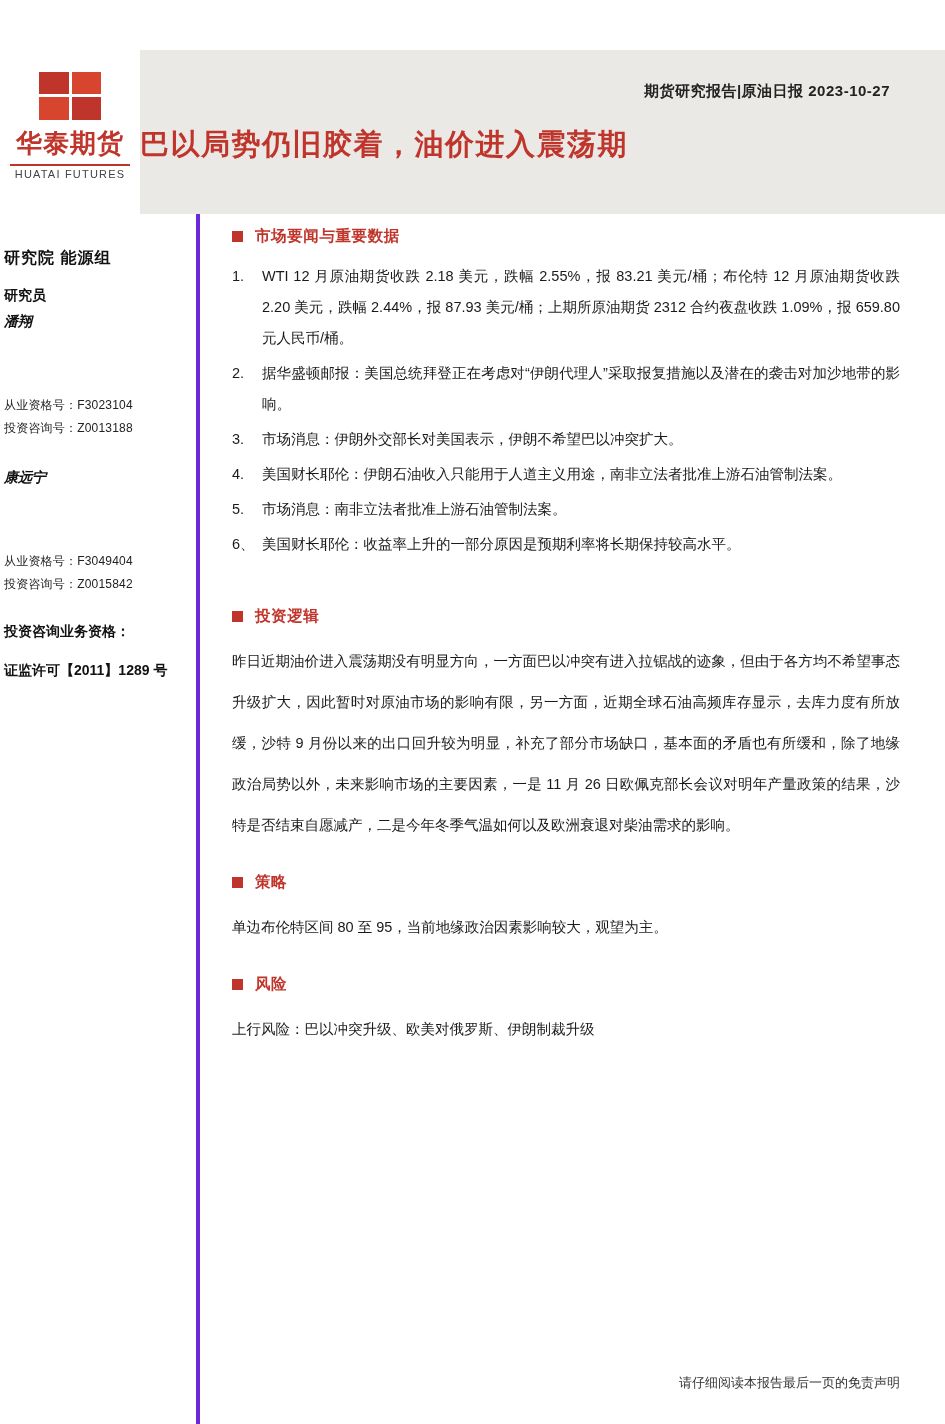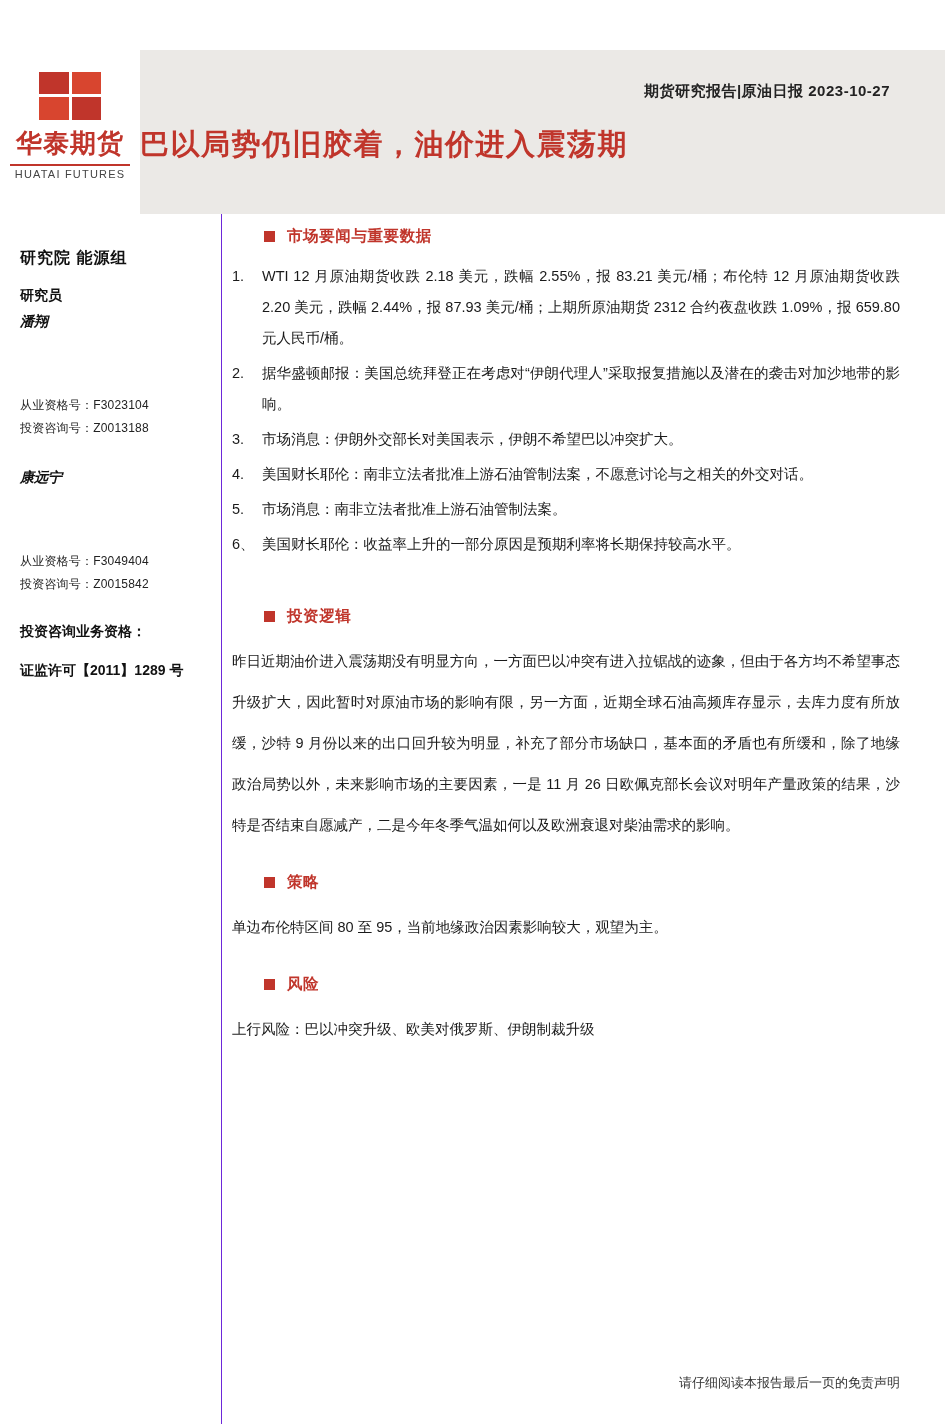--- a/index.html
+++ b/index.html
@@ -105,26 +105,26 @@
     color: #c0352b;
     letter-spacing: 1.5px;
     white-space: nowrap;
   }
 
   
   .sidebar {
     position: absolute;
     left: 0;
     top: 214px;
-    width: 222px;
+    width: 200px;
     height: 1210px;
     background: #ffffff;
-    border-right: 1px solid #6d28d9;
+    border-right: 4px solid #6d28d9;
     box-sizing: border-box;
-    padding: 34px 12px 0 20px;
+    padding: 34px 12px 0 4px;
   }
   .sb-dept {
     font-size: 16px;
     font-weight: bold;
     color: #111;
     margin-bottom: 18px;
     letter-spacing: 1px;
   }
   .sb-role {
     font-size: 14px;
@@ -171,21 +171,20 @@
     position: absolute;
     left: 232px;
     top: 226px;
     width: 668px;
   }
   .sec-head {
     display: flex;
     align-items: center;
     margin-top: 26px;
     margin-bottom: 14px;
-    margin-left: 32px;
   }
   .sec-head:first-child { margin-top: 0; }
   .sec-bullet {
     width: 11px;
     height: 11px;
     background: #c0352b;
     margin-right: 12px;
     flex: none;
   }
   .sec-title {
@@ -297,21 +296,21 @@
     <div class="item">
       <span class="item-num">2.</span>
       <span class="item-txt">据华盛顿邮报：美国总统拜登正在考虑对“伊朗代理人”采取报复措施以及潜在的袭击对加沙地带的影响。</span>
     </div>
     <div class="item">
       <span class="item-num">3.</span>
       <span class="item-txt">市场消息：伊朗外交部长对美国表示，伊朗不希望巴以冲突扩大。</span>
     </div>
     <div class="item">
       <span class="item-num">4.</span>
-      <span class="item-txt">美国财长耶伦：南非立法者批准上游石油管制法案，不愿意讨论与之相关的外交对话。</span>
+      <span class="item-txt">美国财长耶伦：伊朗石油收入只能用于人道主义用途，南非立法者批准上游石油管制法案。</span>
     </div>
     <div class="item">
       <span class="item-num">5.</span>
       <span class="item-txt">市场消息：南非立法者批准上游石油管制法案。</span>
     </div>
     <div class="item">
       <span class="item-num">6、</span>
       <span class="item-txt">美国财长耶伦：收益率上升的一部分原因是预期利率将长期保持较高水平。</span>
     </div>
 

